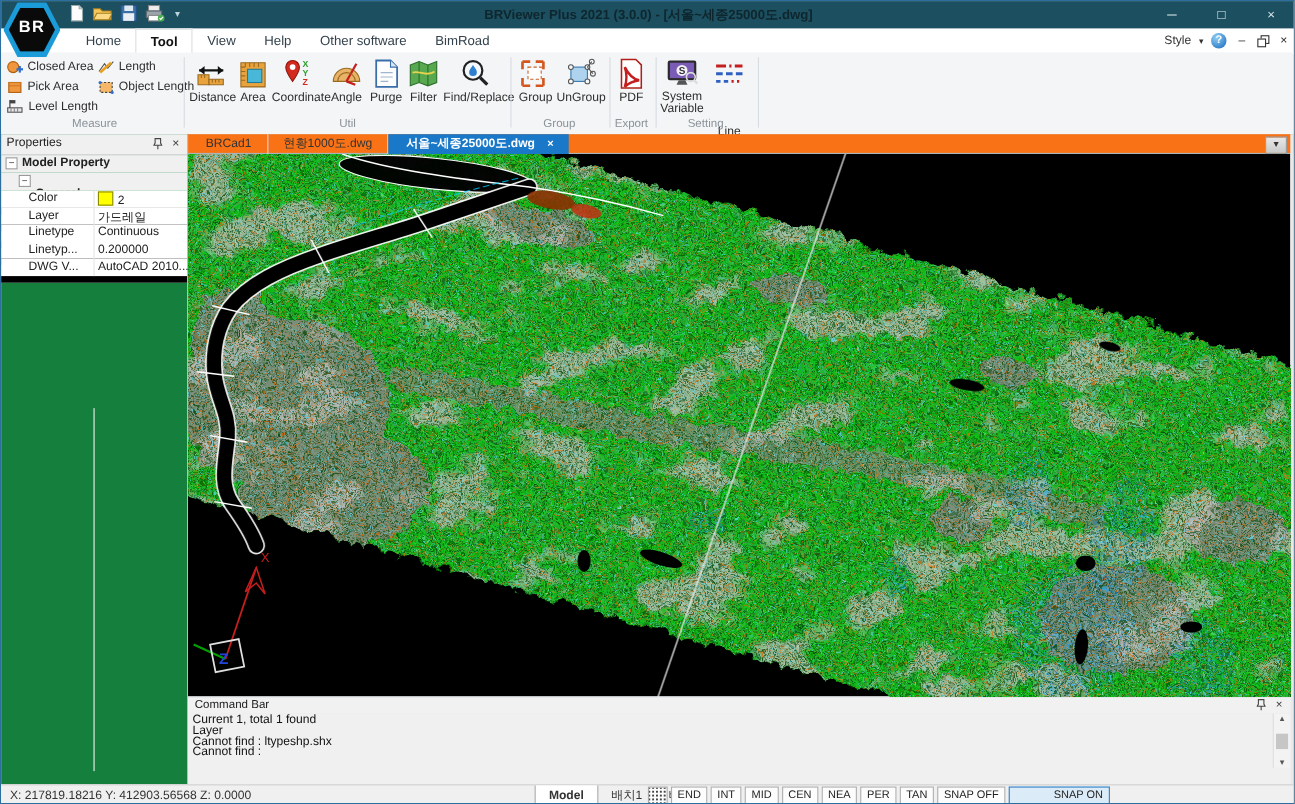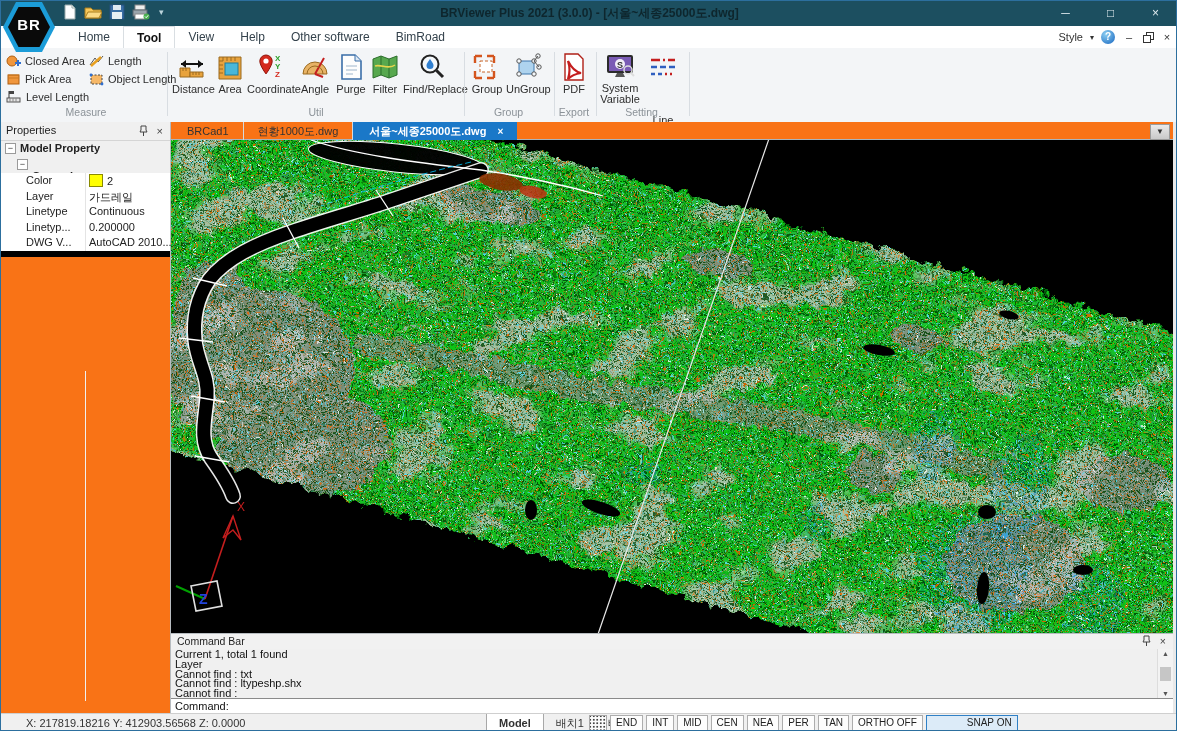--- a/index.html
+++ b/index.html
@@ -42,21 +42,21 @@
   .mdi-restore i:last-child{left:0;top:3px;background:#fff;}
   
   .ribbon{left:0;top:47px;width:1177px;height:74px;background:#f3f5f7;border-bottom:1px solid #c9d3da;}
   .rsep{position:absolute;top:4px;width:1px;height:64px;background:#d8dde2;}
   .gcaption{position:absolute;top:58px;font-size:10.5px;color:#8b9298;text-align:center;}
   .smallbtn{position:absolute;display:flex;align-items:center;gap:4px;font-size:11px;color:#2e2e2e;height:16px;}
   .bigbtn{position:absolute;top:3px;width:40px;text-align:center;font-size:11px;color:#2e2e2e;}
   .bigbtn .bicon{height:32px;display:flex;align-items:center;justify-content:center;}
   .bigbtn .blabel{line-height:12px;}
   
-  .proppanel{left:0;top:121px;width:170px;height:591px;background:#f97316;border-right:1px solid #b7bcc0;box-sizing:border-box;}
+  .proppanel{left:0;top:121px;width:170px;height:591px;background:#15803d;border-right:1px solid #b7bcc0;box-sizing:border-box;}
   .prophead{position:absolute;left:0;top:0;width:169px;height:18px;background:#f0f0f0;border-bottom:1px solid #d5d5d5;}
   .prophead .ptitle{position:absolute;left:5px;top:2px;font-size:11px;color:#222;}
   .prophead .pic{position:absolute;top:3px;font-size:11px;color:#444;}
   .trow{position:absolute;left:0;width:169px;height:16px;font-size:11px;color:#222;background:#f0f0f0;}
   .trow .exp{position:absolute;left:0;top:2px;width:9px;height:9px;border:1px solid #9a9a9a;background:#fff;
              font-size:9px;line-height:8px;text-align:center;color:#333;}
   .trow .tlabel{position:absolute;top:1px;font-weight:bold;}
   .prow{position:absolute;left:0;width:169px;height:15.5px;background:#fff;border-bottom:6px solid #000000;font-size:11px;color:#222;}
   .prow .plabel{position:absolute;left:25px;top:1px;}
   .prow .pval{position:absolute;left:88px;top:1px;white-space:nowrap;}
@@ -81,21 +81,21 @@
   .cmdhead .pic{position:absolute;top:1px;font-size:10.5px;color:#444;}
   .cmdlog{position:absolute;left:0;top:15px;width:986px;height:49px;background:#f0f0f0;font-size:11px;color:#111;
           line-height:9.8px;padding:1px 0 0 4px;box-sizing:border-box;overflow:hidden;}
   .cmdinput{position:absolute;left:0;top:64px;width:1002px;height:16px;background:#fff;border-top:1px solid #8a8a8a;
             font-size:11px;color:#111;line-height:15px;padding-left:4px;box-sizing:border-box;}
   .cscroll{position:absolute;right:0;top:15px;width:16px;height:49px;background:#f3f3f3;border-left:1px solid #ddd;box-sizing:border-box;}
   .cscroll .arr{position:absolute;left:0;width:15px;text-align:center;font-size:7px;color:#555;}
   .cscroll .thumb{position:absolute;left:2px;top:18px;width:11px;height:14px;background:#c6c6c6;}
   
   .statusbar{left:0;top:712px;width:1177px;height:19px;background:#f0f0f0;border-top:1px solid #cfcfcf;box-sizing:border-box;}
-  .coords{position:absolute;left:8px;top:3px;font-size:11px;color:#333;white-space:nowrap;margin-left:17px;}
+  .coords{position:absolute;left:8px;top:3px;font-size:11px;color:#333;white-space:nowrap;}
   .laytabs{position:absolute;left:485px;top:0;height:18px;display:flex;}
   .ltab{padding:0 12px;line-height:18px;font-size:11px;color:#333;}
   .ltab.active{background:#fff;border:1px solid #a8a8a8;border-top:none;font-weight:bold;}
   .snapzone{position:absolute;left:588px;top:1px;height:16px;display:flex;gap:3px;align-items:center;}
   .gridbtn{width:16px;height:14px;border:1px solid #a8a8a8;background-color:#fdfdfd;
            background-image:radial-gradient(#444 0.8px,transparent 0.9px);background-size:3.5px 3.5px;background-position:2px 2px;}
   .snbtn{height:14px;line-height:14px;border:1px solid #adadad;background:#fdfdfd;font-size:10px;color:#222;padding:0 5px;}
   .snbtn.on{border:1px solid #2f80c6;background:#dcebf8;padding-left:40px;}
   svg text{font-family:"Liberation Sans",sans-serif;}
 </style>
@@ -543,46 +543,44 @@
     <div class="cmdhead">
       <span class="ctitle">Command Bar</span>
       <span class="pic" style="right:22px;"><svg width="9" height="11">
             <path d="M2 1h5v4l1 2H1l1-2zM4.5 7v4" stroke="#444" fill="none"></path>
           </svg></span>
       <span class="pic" style="right:7px;">×</span>
     </div>
     <div class="cmdlog">
       <div>Current 1, total 1 found</div>
       <div>Layer</div>
-      <div>Cannot find : txt</div>
       <div>Cannot find : ltypeshp.shx</div>
       <div>Cannot find :</div>
     </div>
     <div class="cscroll">
       <span class="arr" style="top:1px;">▲</span>
       <span class="thumb"></span>
       <span class="arr" style="bottom:1px;">▼</span>
     </div>
-    <div class="cmdinput">Command:</div>
   </div>
 
   <div class="abs statusbar">
     <span class="coords">X: 217819.18216 Y: 412903.56568 Z: 0.0000</span>
     <div class="laytabs">
       <div class="ltab active">Model</div>
       <div class="ltab">배치1</div>
       <div class="ltab">배치2</div>
     </div>
     <div class="snapzone">
       <div class="gridbtn"></div>
       <div class="snbtn">END</div>
       <div class="snbtn">INT</div>
       <div class="snbtn">MID</div>
       <div class="snbtn">CEN</div>
       <div class="snbtn">NEA</div>
       <div class="snbtn">PER</div>
       <div class="snbtn">TAN</div>
-      <div class="snbtn">ORTHO OFF</div>
+      <div class="snbtn">SNAP OFF</div>
       <div class="snbtn on">SNAP ON</div>
     </div>
   </div>
 
 </div>
 
 </body></html>

